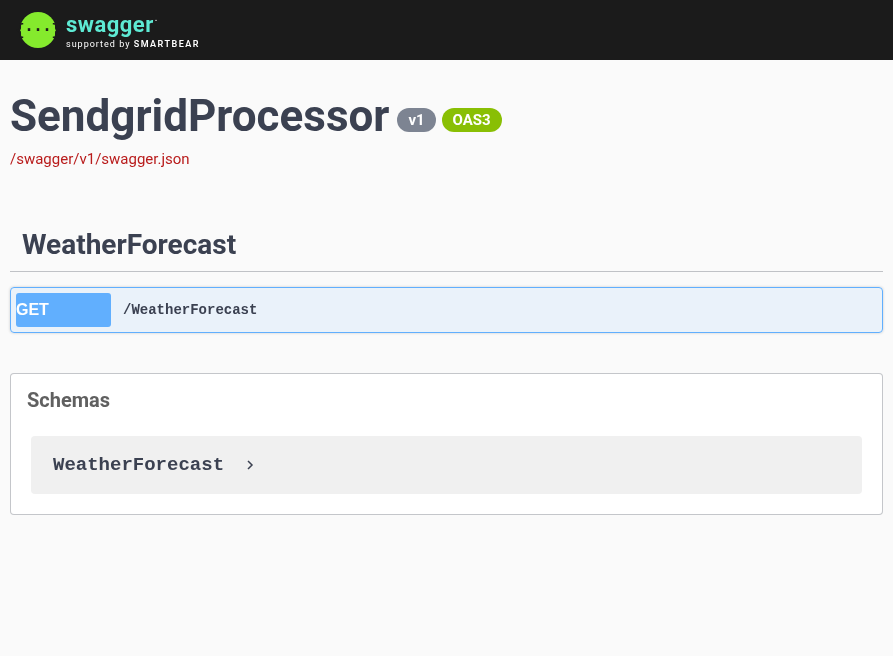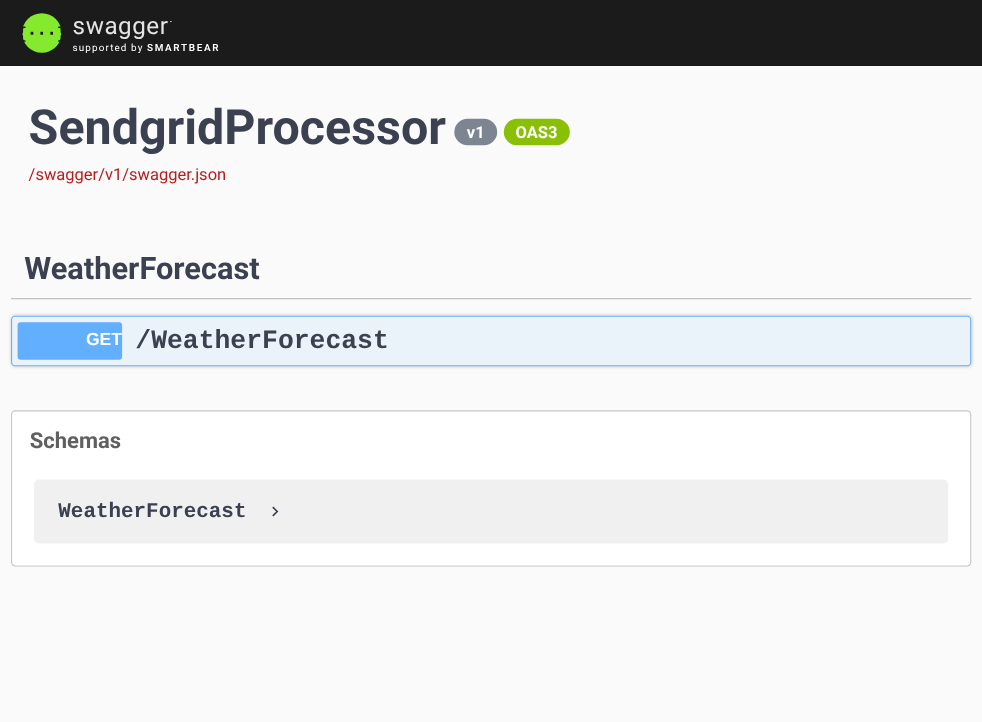--- a/index.html
+++ b/index.html
@@ -25,44 +25,43 @@
       display: flex;
       align-items: center;
       justify-content: center;
       color: #1b1b1b;
       font-weight: bold;
       font-size: 15px;
       font-family: monospace;
       margin-right: 10px;
     }
     .logo-text {
-      color: #e5e5e5;
+      color: #5eead4;
       font-size: 22px;
-      font-weight: 400;
+      font-weight: 700;
       letter-spacing: 0.5px;
     }
     .logo-sub {
       color: #fff;
       font-size: 9px;
       letter-spacing: 1px;
       margin-top: 2px;
     }
     .logo-sub .sb {
       font-weight: 600;
       letter-spacing: 1.5px;
       text-align: right;
     }
     
     .main {
       padding: 30px 10px 10px 10px;
     }
     
     .info {
       margin-bottom: 40px;
-      margin-left: 16px;
     }
     .title {
       font-size: 44px;
       font-weight: 700;
       color: #3b4151;
       display: inline;
     }
     .version-badge {
       display: inline-block;
       background: #7d8492;
@@ -116,30 +115,30 @@
       display: flex;
       align-items: center;
       padding: 5px;
       cursor: pointer;
     }
     .method-badge {
       background: #61affe;
       color: #fff;
       font-weight: 700;
       min-width: 95px;
-      text-align: right;
+      text-align: left;
       padding: 8px 0;
       border-radius: 3px;
       font-size: 16px;
       font-family: sans-serif;
     }
     .path {
       font-family: "Courier New", monospace;
       font-weight: 600;
-      font-size: 24px;
+      font-size: 14px;
       color: #3b4151;
       margin-left: 12px;
     }
     
     .schemas-section {
       margin-top: 40px;
       border: 1px solid rgba(59,65,81,.3);
       border-radius: 4px;
       background: #fff;
     }

